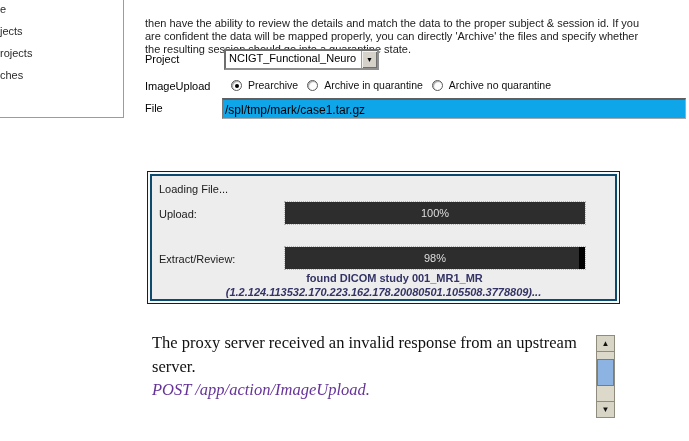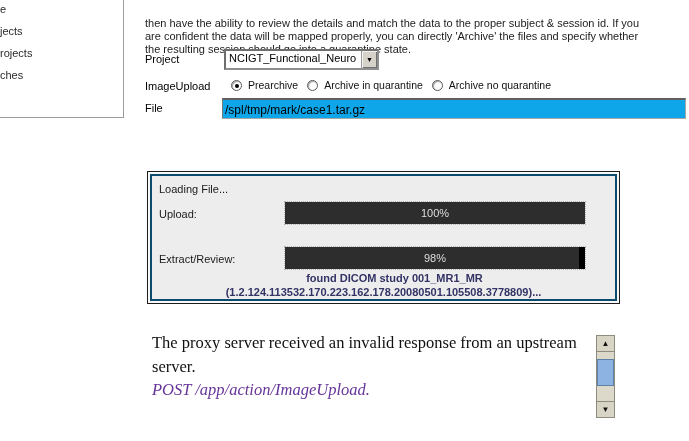--- a/index.html
+++ b/index.html
@@ -127,21 +127,21 @@
         <span class="ptext">100%</span>
       </div>
 
       <div class="prog-label lbl-extract">Extract/Review:</div>
       <div class="track track-extract">
         <div class="fill" style="width: 98%; background-color: rgb(45, 45, 45);"></div>
         <span class="ptext">98%</span>
       </div>
 
       <div class="status-line status1" style="color: rgb(51, 51, 102); padding-left: 22px;">found DICOM study 001_MR1_MR</div>
-      <div class="status-line status2" style="color: rgb(51, 51, 102);">(1.2.124.113532.170.223.162.178.20080501.105508.3778809)...</div>
+      <div class="status-line status2" style="color: rgb(51, 51, 102); font-style: italic;">(1.2.124.113532.170.223.162.178.20080501.105508.3778809)...</div>
     </div>
   </div>
 
   <div class="errors">
     <div class="err-line">The proxy server received an invalid response from an upstream</div>
     <div class="err-line">server.</div>
     <div class="err-link" style="color: rgb(102, 51, 153);">POST /app/action/ImageUpload.</div>
   </div>
 
   <div class="scrollbar">

